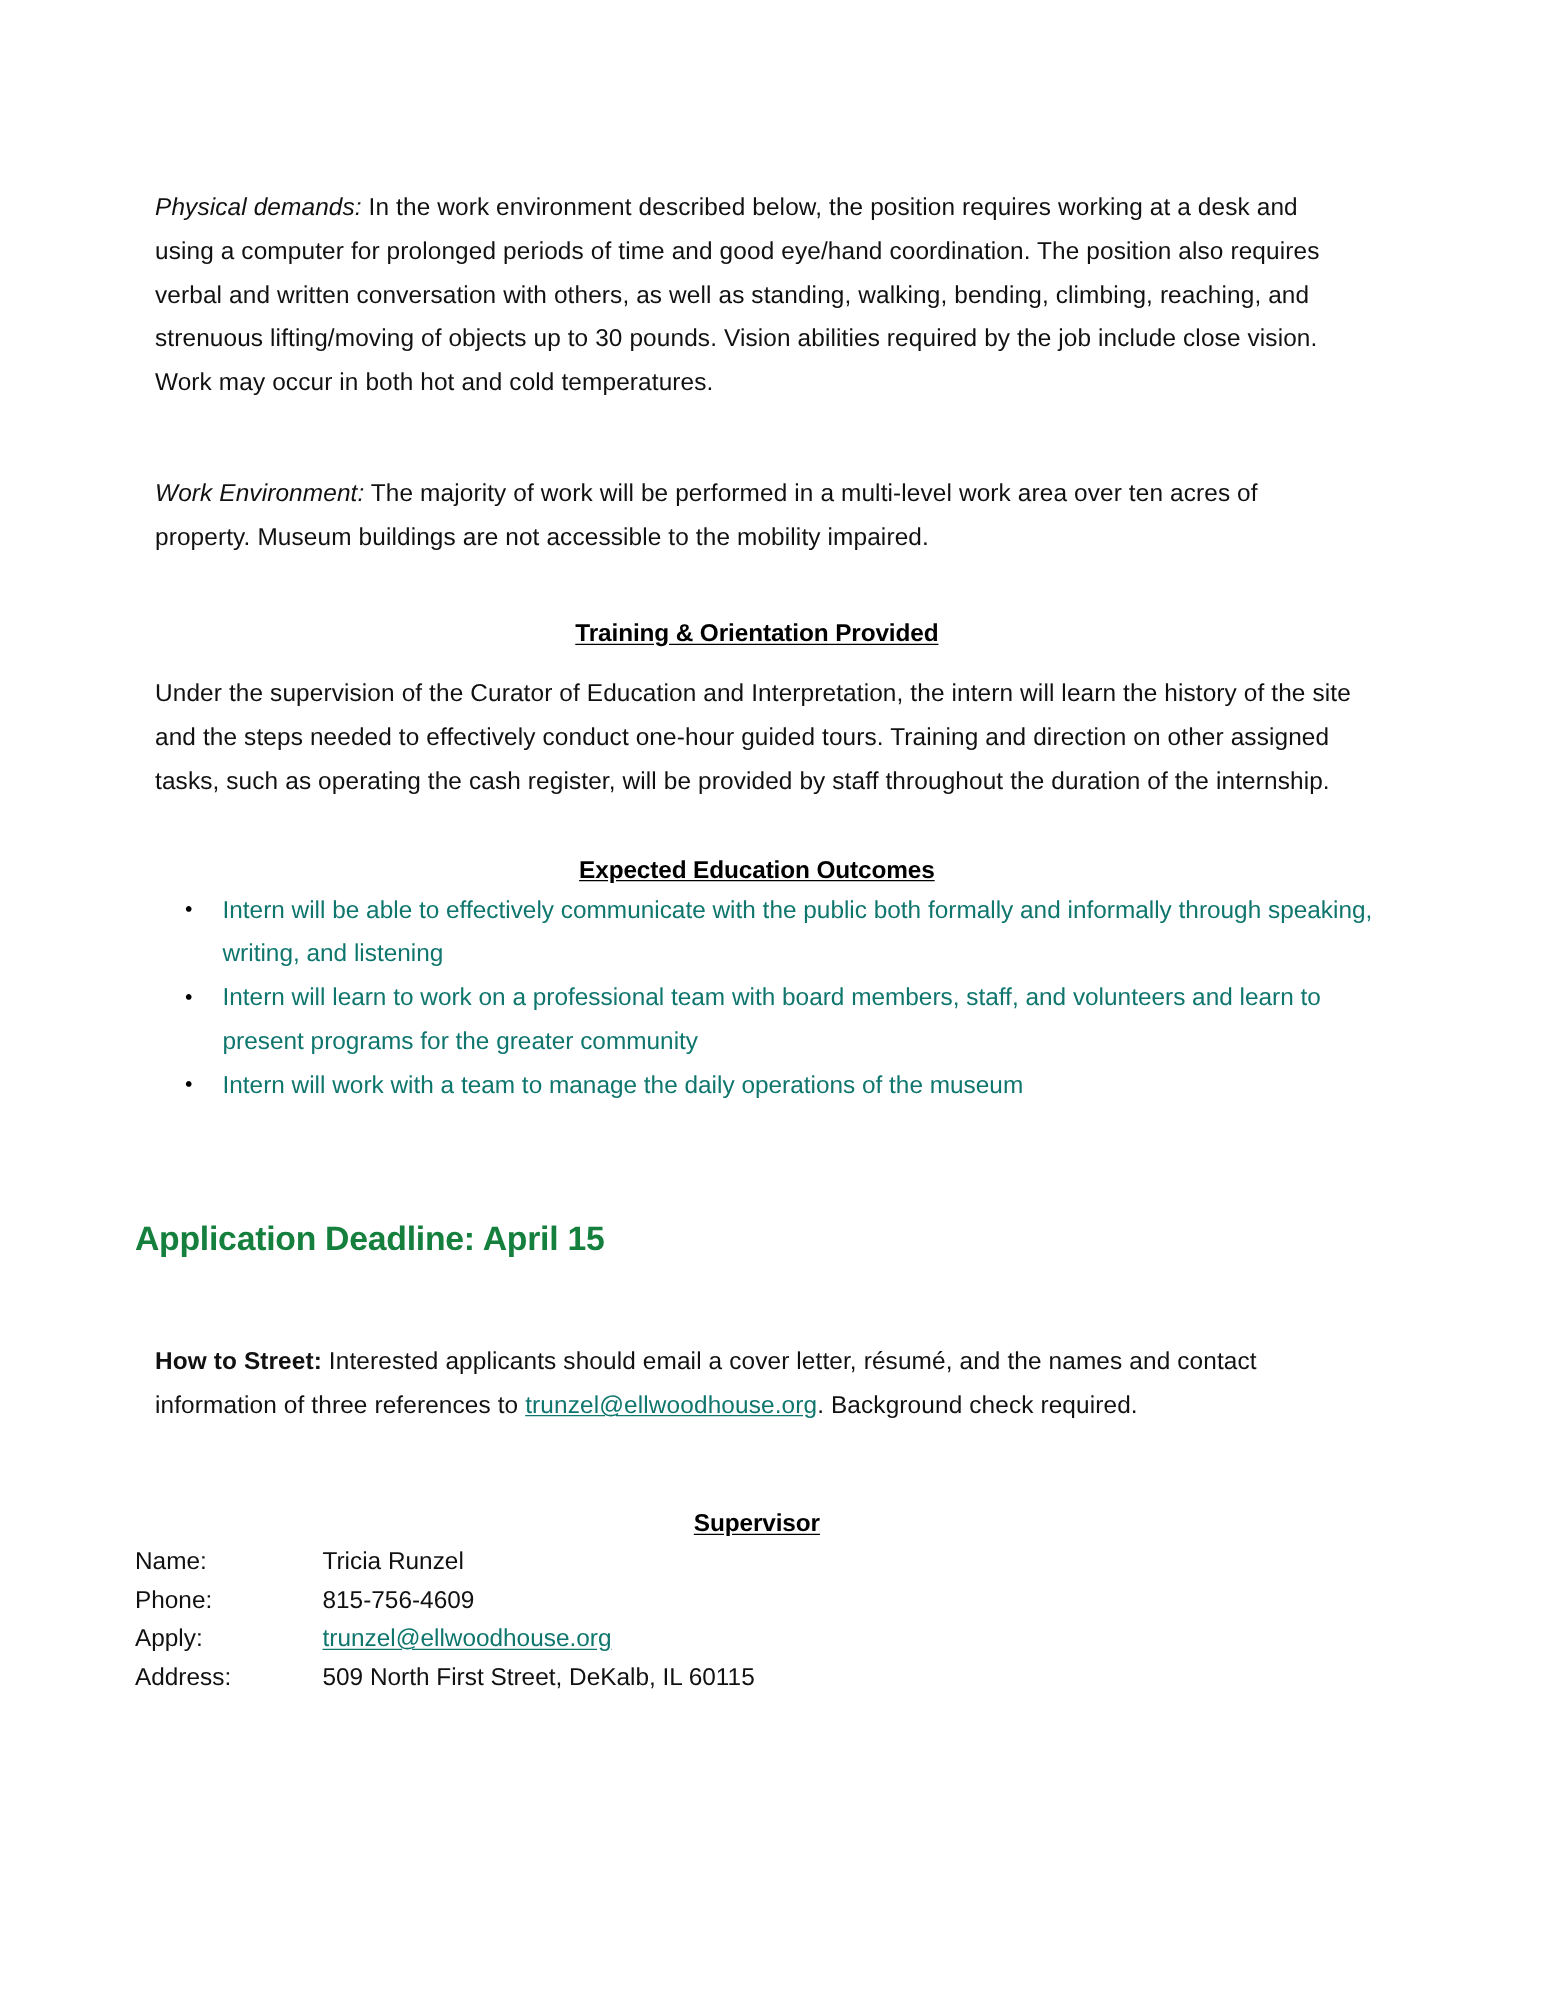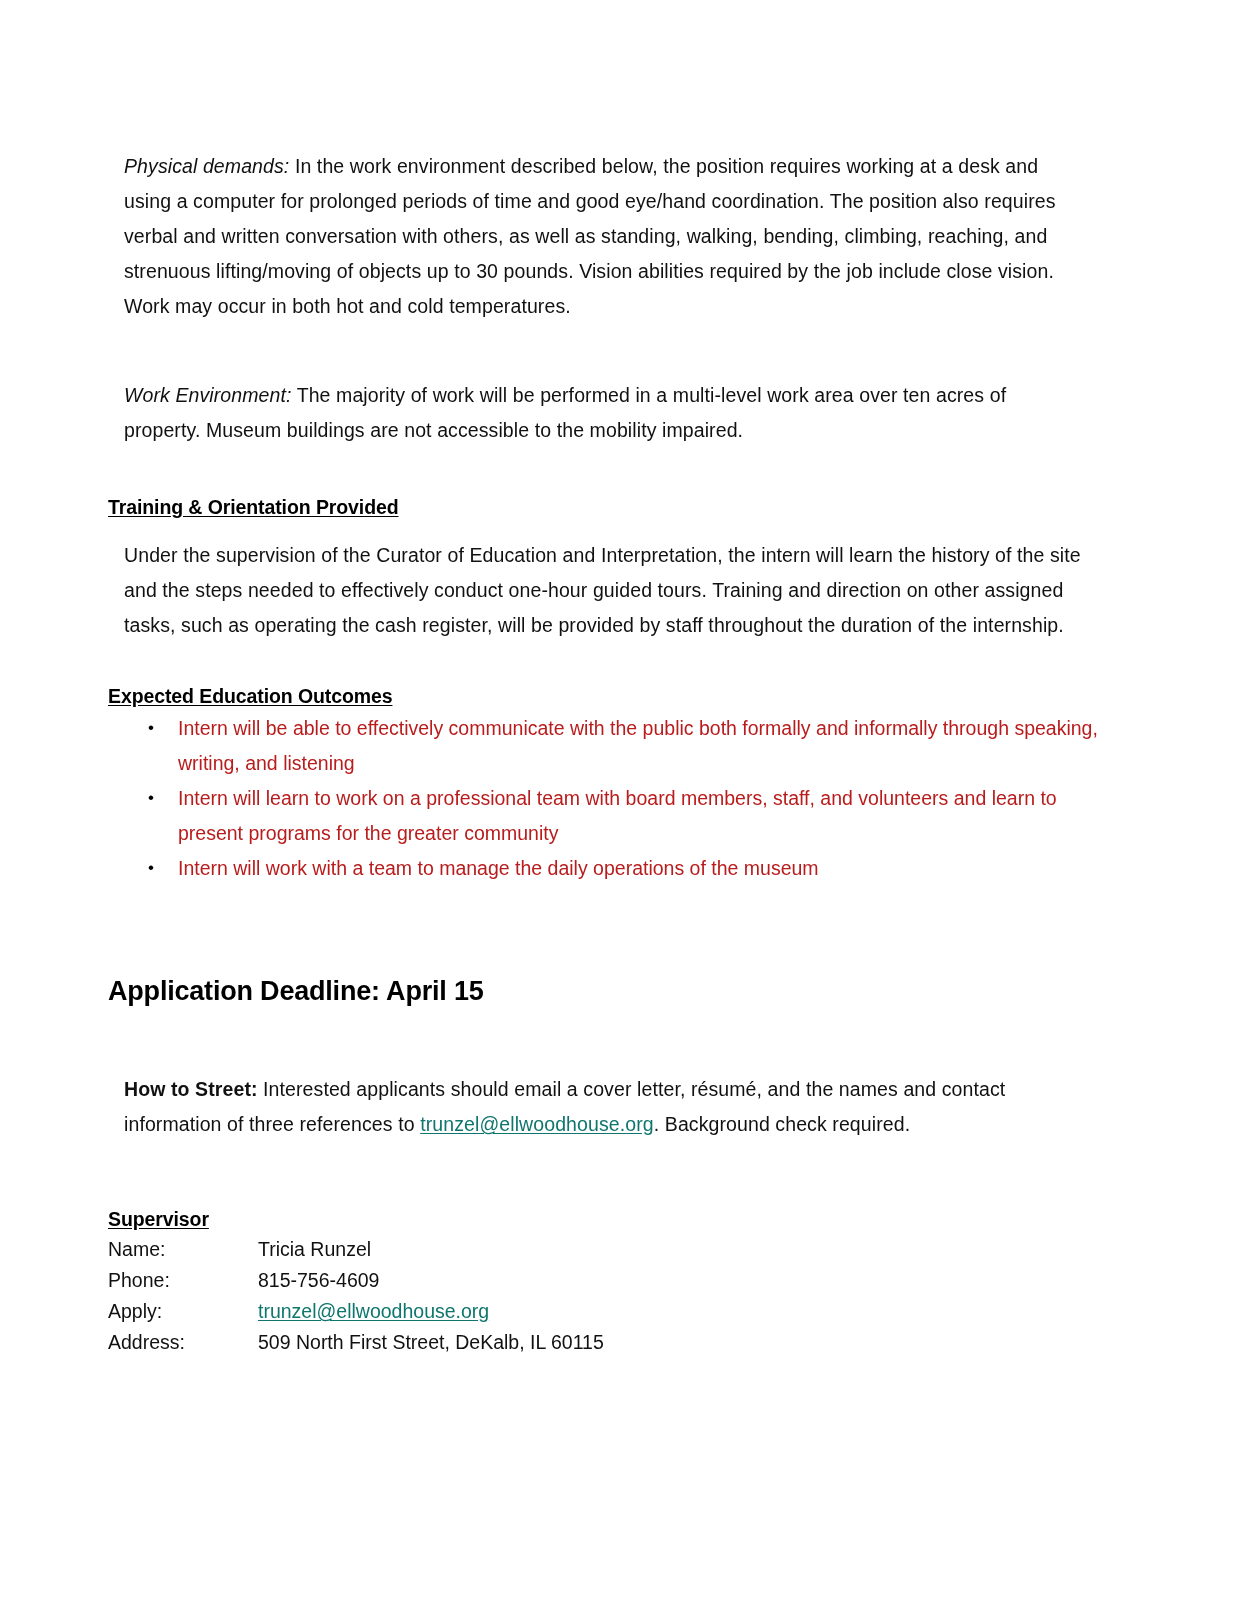--- a/index.html
+++ b/index.html
@@ -45,42 +45,43 @@
 
   h3.section-heading {
     margin: 0;
     font-size: 19.5px;
     line-height: 30px;
     font-weight: bold;
     text-decoration: underline;
     text-underline-offset: 2px;
     letter-spacing: -0.1px;
     color: #000000;
+    text-align: center;
   }
   h2.deadline-heading {
     margin: 0;
     font-size: 27px;
     line-height: 34px;
     font-weight: bold;
     letter-spacing: -0.2px;
-    color: #000000;
+    color: #15803d;
   }
 
   ul.outcomes {
     margin: 0;
     padding: 0;
     list-style: none;
   }
   ul.outcomes li {
     position: relative;
     padding-left: 70px;
     font-size: 19.5px;
     line-height: 35px;
     font-weight: 300;
-    color: #b91c1c;
+    color: #0f766e;
   }
   ul.outcomes li::before {
     content: "\2022";
     position: absolute;
     left: 40px;
     top: -1px;
     font-size: 17px;
     line-height: 35px;
     color: #000000;
   }

